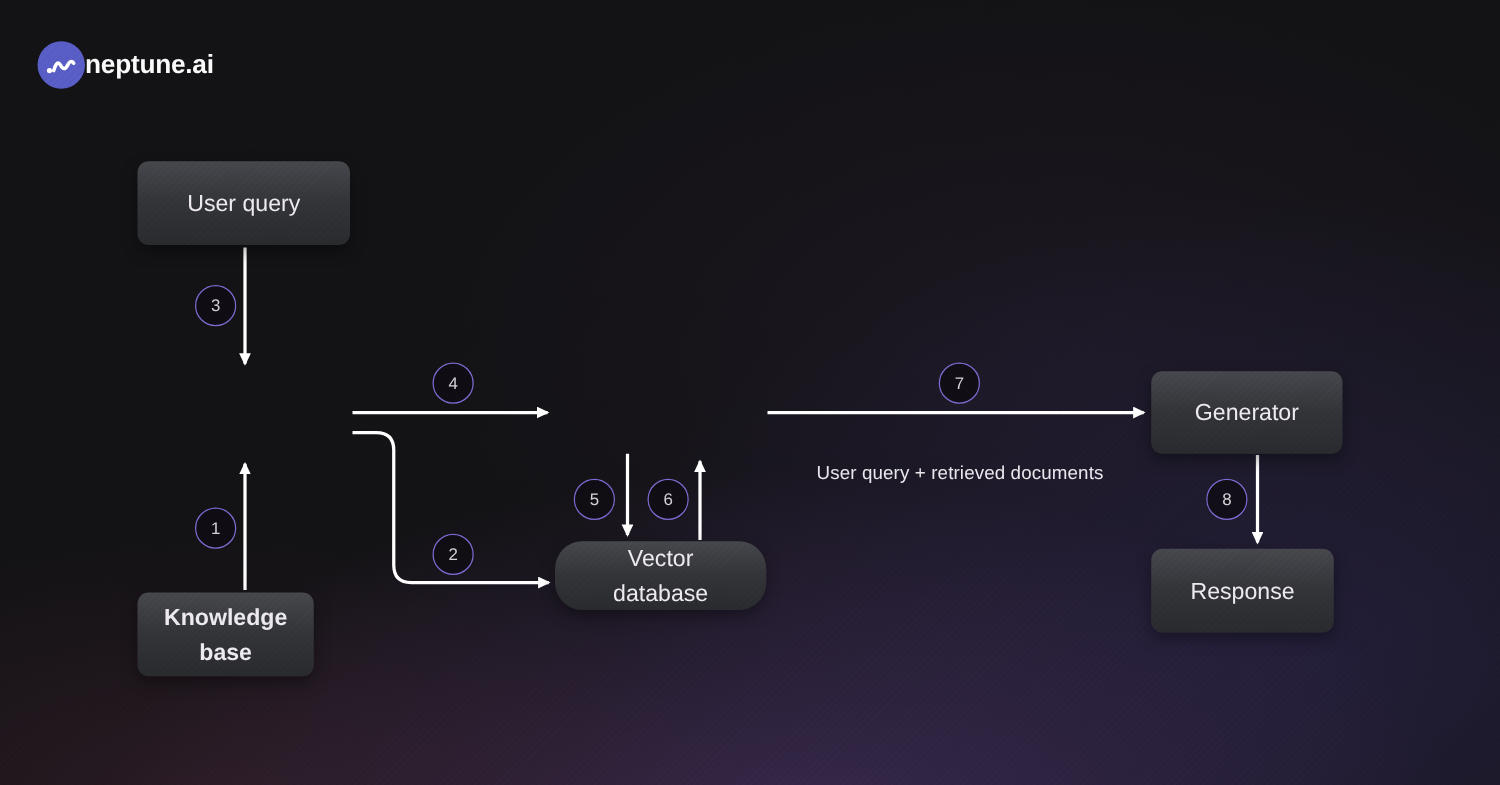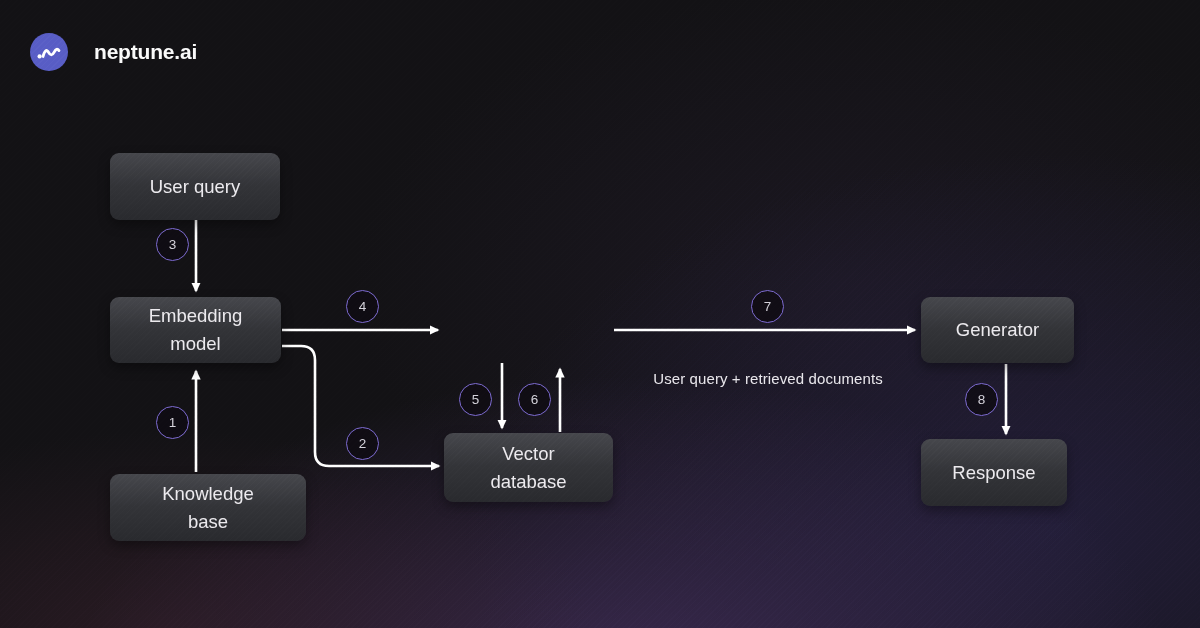--- a/index.html
+++ b/index.html
@@ -13,21 +13,21 @@
       #131215;
     font-family:"Liberation Sans","DejaVu Sans",sans-serif;
     -webkit-font-smoothing:antialiased;
   }
   .stage::after{ 
     content:"";position:absolute;inset:0;pointer-events:none;opacity:0.04;
     background:repeating-linear-gradient(135deg, #fff 0 1px, transparent 1px 4px);
     mix-blend-mode:overlay;
   }
   
-  .brand{position:absolute;left:30px;top:33px;display:flex;align-items:center;gap:26px;}
+  .brand{position:absolute;left:30px;top:33px;display:flex;align-items:center;gap:0;}
   .logo-badge{width:38px;height:38px;border-radius:50%;background:#585dc5;display:flex;align-items:center;justify-content:center;}
   .brand-name{color:#fafafa;font-size:21px;font-weight:700;letter-spacing:-0.2px;}
   
   .node{
     position:absolute;display:flex;align-items:center;justify-content:center;
     border-radius:9px;color:#eceaee;font-size:18.5px;line-height:1.5;text-align:center;
     background:linear-gradient(180deg,#46474c 0%,#333438 48%,#292a2e 100%);
     box-shadow:0 5px 12px rgba(0,0,0,0.35);
   }
   .node .lbl{display:block;}
@@ -72,34 +72,31 @@
       <path d="M196 472 L196 371" marker-end="url(#ah)"></path>
       <path d="M282 330 L438 330" marker-end="url(#ah)"></path>
       <path d="M282 346 L301 346 Q315 346 315 360 L315 452 Q315 466 329 466 L439 466" marker-end="url(#ah)"></path>
       <path d="M502 363 L502 428" marker-end="url(#ah)"></path>
       <path d="M560 432 L560 369" marker-end="url(#ah)"></path>
       <path d="M614 330 L915 330" marker-end="url(#ah)"></path>
       <path d="M1006 364 L1006 434" marker-end="url(#ah)"></path>
     </g>
   </svg>
 
-  <div class="node" style="left:110px;top:129px;width:170px;height:67px;margin-top:24px;">
+  <div class="node" style="left:110px;top:129px;width:170px;height:67px;">
     <span class="lbl">User query</span>
   </div>
 
-  <div class="node narrow" style="left:110px;top:297px;width:171px;height:66px;">
-    <span class="lbl">Embedding model</span>
-  </div>
 
-  <div class="node narrow" style="left:110px;top:474px;width:196px;height:67px;">
+  <div class="node narrow" style="left:110px;top:474px;width:141px;height:67px;font-weight:bold;">
     <span class="lbl">Knowledge base</span>
   </div>
 
 
-  <div class="node narrow" style="left:444px;top:433px;width:169px;height:69px;">
+  <div class="node narrow" style="left:444px;top:433px;width:169px;height:55px;border-radius:22px;">
     <span class="lbl">Vector database</span>
   </div>
 
   <div class="node" style="left:921px;top:297px;width:153px;height:66px;">
     <span class="lbl">Generator</span>
   </div>
 
   <div class="node" style="left:921px;top:439px;width:146px;height:67px;">
     <span class="lbl">Response</span>
   </div>

